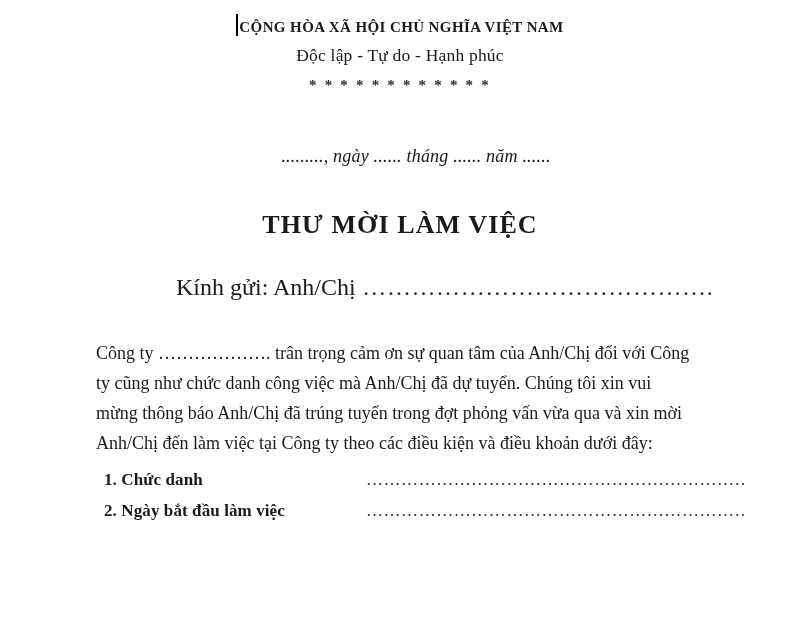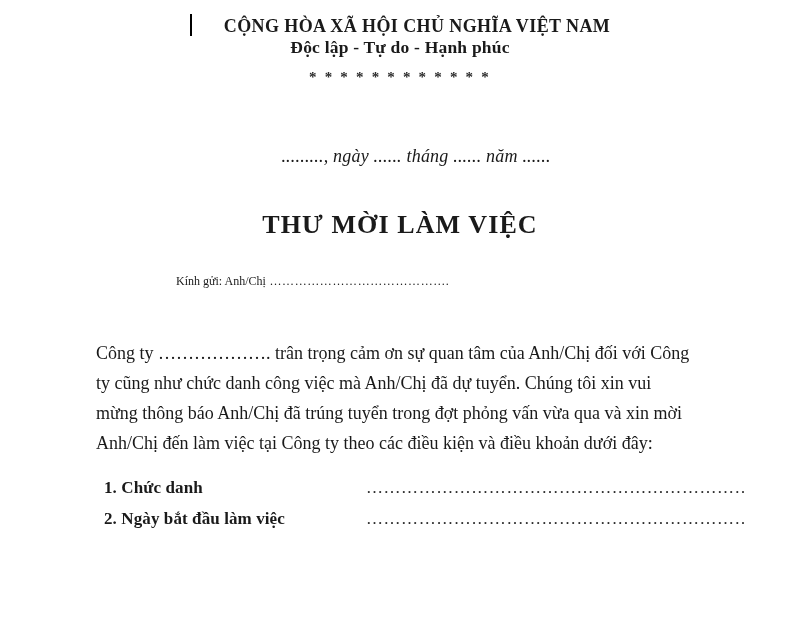--- a/index.html
+++ b/index.html
@@ -39,28 +39,28 @@
   .caret {
     display: inline-block;
     width: 2px;
     height: 22px;
     background: #000000;
     vertical-align: -4px;
     margin-right: 1px;
   }
   .nat-title {
     display: inline;
-    font-size: 18px;
+    font-size: 15px;
     font-weight: bold;
     letter-spacing: 0.4px;
-    padding-left: 31px;
   }
   .nat-sub {
+    margin-top: 9px;
     font-size: 17.5px;
-    font-weight: bold;
+    font-weight: normal;
     letter-spacing: 0.2px;
   }
   .nat-stars {
     margin-top: 11px;
     font-size: 15px;
     font-weight: bold;
     letter-spacing: 2.2px;
     color: #2b2b2b;
   }
 
@@ -86,21 +86,21 @@
     font-size: 26px;
     font-weight: bold;
     letter-spacing: 1.1px;
   }
 
   
   .recipient {
     position: absolute;
     left: 176px;
     top: 274px;
-    font-size: 12px;
+    font-size: 24px;
     white-space: nowrap;
   }
   .recipient .dots {
     letter-spacing: 0.6px;
   }
 
   
   .body-para {
     position: absolute;
     left: 96px;
@@ -128,21 +128,20 @@
     align-items: baseline;
     height: 31px;
     font-size: 17px;
   }
   .term-label {
     font-weight: bold;
     white-space: nowrap;
     width: 262px;
     flex: 0 0 262px;
     letter-spacing: 0.1px;
-    margin-top: 8px;
   }
   .term-dots {
     flex: 1 1 auto;
     overflow: hidden;
     white-space: nowrap;
     font-size: 17px;
     letter-spacing: 0.55px;
     color: #2b2b2b;
   }
 </style>

